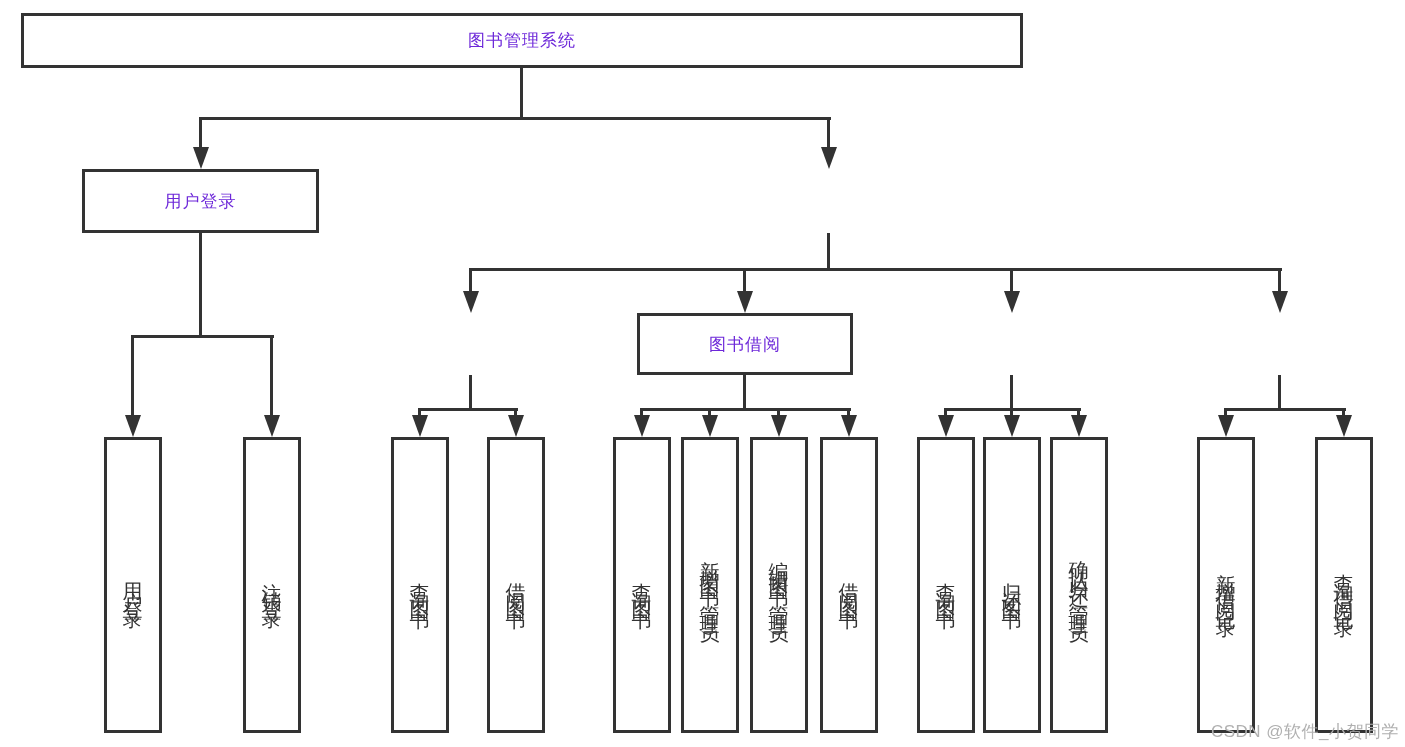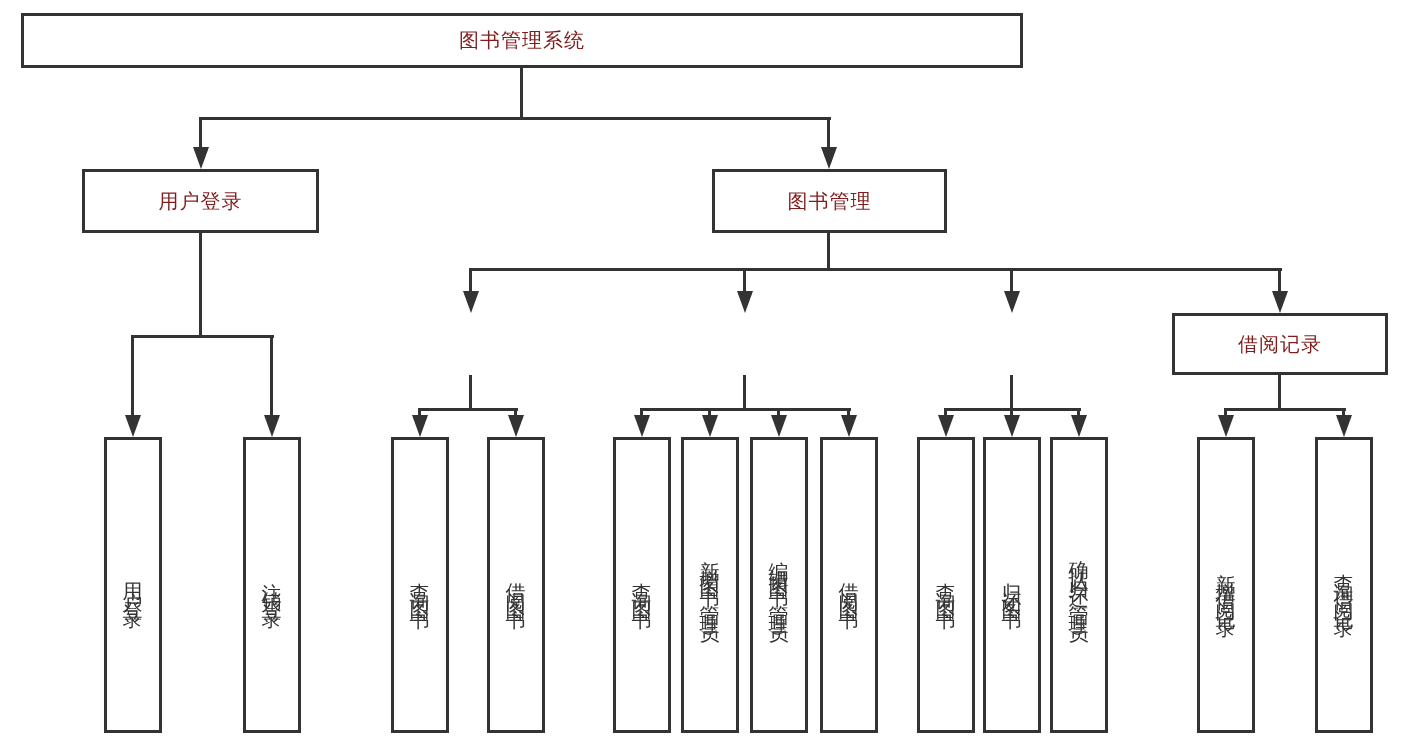--- a/index.html
+++ b/index.html
@@ -4,21 +4,21 @@
 <style>
   html,body{margin:0;padding:0;background:#ffffff;}
   .canvas{
     position:relative;width:1405px;height:747px;background:#ffffff;overflow:hidden;
     font-family:"Liberation Sans",sans-serif;color:#333333;
   }
   .hnode{
     position:absolute;box-sizing:border-box;border:3px solid #333333;background:#ffffff;
     display:flex;align-items:center;justify-content:center;z-index:2;
   }
-  .hnode span{font-size:20px;letter-spacing:1px;color:#7f1d1d;}
+  .hnode span{font-size:17px;letter-spacing:1px;color:#6d28d9;}
   .vnode{
     position:absolute;box-sizing:border-box;border:3px solid #333333;background:#ffffff;
     top:437px;width:58px;height:296px;
     display:flex;align-items:center;justify-content:center;z-index:2;
   }
   .vnode span{
     writing-mode:vertical-rl;text-orientation:mixed;
     font-size:20px;letter-spacing:9px;color:#333333;line-height:1;
   }
   .vline,.hline{position:absolute;background:#333333;z-index:1;}
@@ -37,26 +37,23 @@
 
 <div class="canvas">
 
   <div class="hnode" style="left:21px;top:13px;width:1002px;height:55px">
     <span>图书管理系统</span>
   </div>
 
   <div class="hnode" style="left:82px;top:169px;width:237px;height:64px">
     <span>用户登录</span>
   </div>
-  <div class="hnode" style="left:712px;top:169px;width:235px;height:64px">
-    <span>图书管理</span>
-  </div>
 
-  <div class="hnode" style="left:1172px;top:313px;width:216px;height:62px">
-    <span>借阅记录</span>
+  <div class="hnode" style="left:637px;top:313px;width:216px;height:62px">
+    <span>图书借阅</span>
   </div>
 
   <div class="vnode" style="left:104px">
     <span>用户登录</span>
   </div>
   <div class="vnode" style="left:243px">
     <span>注销登录</span>
   </div>
 
   <div class="vnode" style="left:391px">
@@ -144,13 +141,14 @@
       <div class="arrow" style="left: 702px; top: 415px;"></div>
       <div class="arrow" style="left: 771px; top: 415px;"></div>
       <div class="arrow" style="left: 841px; top: 415px;"></div>
       <div class="arrow" style="left: 938px; top: 415px;"></div>
       <div class="arrow" style="left: 1004px; top: 415px;"></div>
       <div class="arrow" style="left: 1071px; top: 415px;"></div>
       <div class="arrow" style="left: 1218px; top: 415px;"></div>
       <div class="arrow" style="left: 1336px; top: 415px;"></div>
     </div>
 
+  <div class="watermark">CSDN @软件_小贺同学</div>
 </div>
 
 </body></html>

